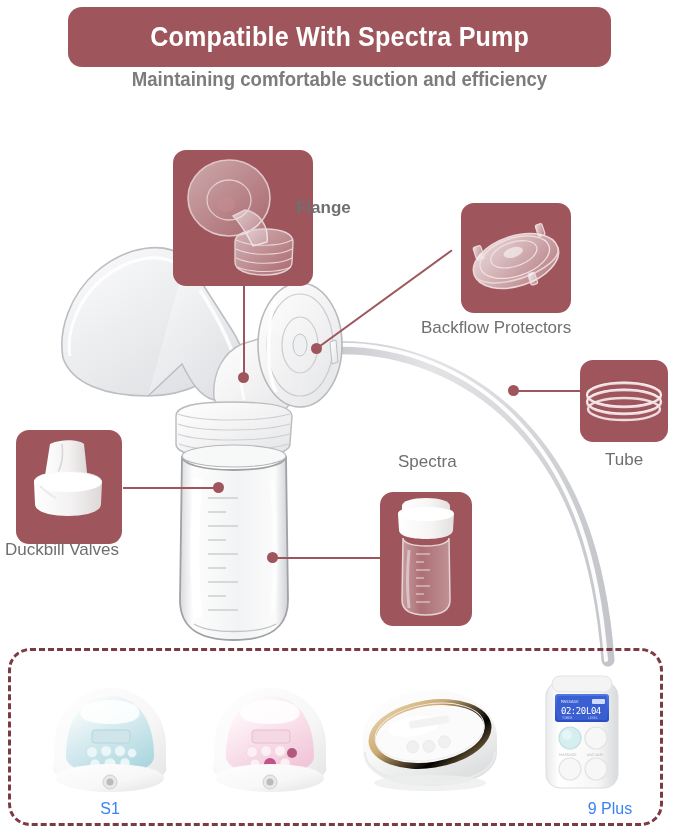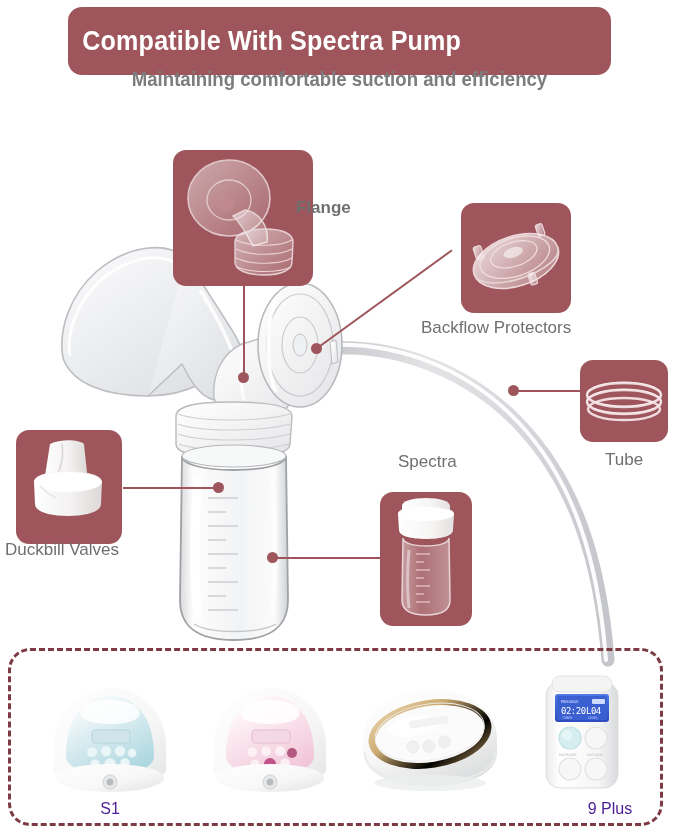--- a/index.html
+++ b/index.html
@@ -5,23 +5,23 @@
   html,body{margin:0;padding:0;background:#ffffff;}
   body{
     width:679px;height:835px;position:relative;overflow:hidden;
     font-family:"Liberation Sans","DejaVu Sans",sans-serif;
     -webkit-font-smoothing:antialiased;
   }
   .stage{position:absolute;inset:0;width:679px;height:835px;}
 
   
   .banner{
-    position:absolute;left:68px;top:7px;width:543px;height:68px;
+    position:absolute;left:68px;top:7px;width:543px;height:60px;
     background:#9e565c;border-radius:14px;
-    display:flex;align-items:center;
+    display:flex;align-items:center;justify-content:center;
   }
   .banner-text{
     color:#ffffff;font-size:27px;font-weight:bold;letter-spacing:.2px;
     font-family:"Liberation Sans","DejaVu Sans",sans-serif;
     transform:scaleX(.93);white-space:nowrap;
   }
   .subtitle{
     position:absolute;left:0;top:68px;width:679px;text-align:center;
     color:#7c7c7c;font-size:20px;font-weight:bold;
     transform:scaleX(.93);white-space:nowrap;
@@ -37,21 +37,21 @@
   .lead-v{width:2px;}
   .dot{position:absolute;width:11px;height:11px;border-radius:50%;background:#9e565c;}
   .diag{position:absolute;height:2px;background:#9e565c;transform-origin:0 50%;}
 
   
   .models-panel{
     position:absolute;left:8px;top:648px;width:655px;height:178px;
     border:3px dashed #7c3b42;border-radius:22px;box-sizing:border-box;
   }
   .model{position:absolute;text-align:left;}
-  .model-label{position:absolute;width:160px;text-align:center;color:#4c1d95;font-size:16px;}
+  .model-label{position:absolute;width:160px;text-align:center;color:#3b82f6;font-size:16px;}
 </style>
 </head>
 <body>
 
 <div class="stage">
 
   <div class="banner">
     <span class="banner-text">Compatible With Spectra Pump</span>
   </div>
   <div class="subtitle">Maintaining comfortable suction and efficiency</div>

